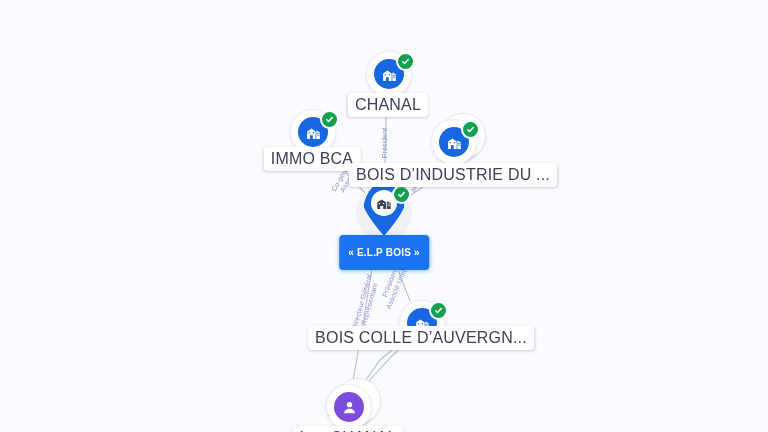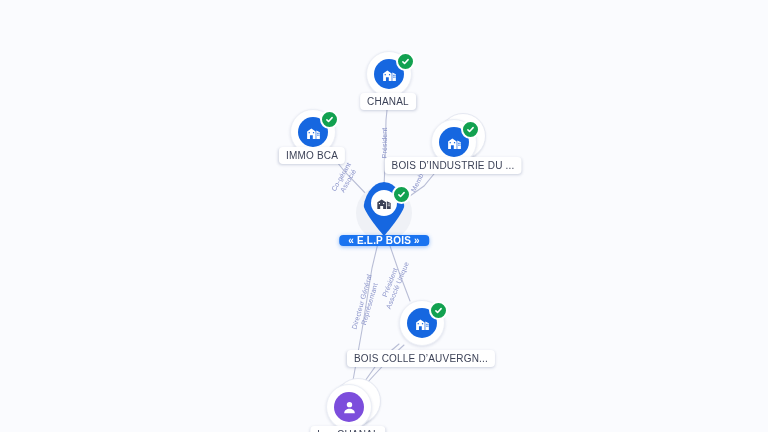--- a/index.html
+++ b/index.html
@@ -144,32 +144,32 @@
   .badge-check svg { display:block; }
 
   
   .node-label {
     position: absolute;
     left: 50%;
     transform: translateX(-50%);
     white-space: nowrap;
     background: #ffffff;
     color: #3c4257;
-    font-size: 10px;
+    font-size: 16px;
     letter-spacing: .2px;
     padding: 3px 7px;
     border-radius: 4px;
     box-shadow: 0 1px 3px rgba(40,60,110,.22);
   }
   .node-label.primary {
     background: #1a73f0;
     color: #ffffff;
     font-weight: 700;
     font-size: 10px;
-    padding: 0 9px;
+    padding: 12px 9px;
     border-radius: 4px;
     box-shadow: 0 1px 4px rgba(26,115,240,.45);
   }
 
   
   .edge-label {
     position: absolute;
     font-size: 7px;
     color: #8a93c9;
     white-space: nowrap;
@@ -309,21 +309,21 @@
                 <rect x="11.2" y="11.4" width="1.7" height="1.7" fill="#1667e0"></rect>
               </svg>
             </div>
           </div>
           <div class="badge-check" style="left: calc(50% + 8px); top: calc(50% - 21px);">
             <svg width="9" height="9" viewBox="0 0 24 24" fill="none" stroke="#ffffff" stroke-width="4" stroke-linecap="round" stroke-linejoin="round">
               <path d="M5 13l4.5 4.5L19 7"></path>
             </svg>
           </div>
         </div>
-        <div class="node-label" style="top: 16px;">BOIS D’INDUSTRIE DU ...</div>
+        <div class="node-label" style="top: 22px;">BOIS D’INDUSTRIE DU ...</div>
       </div>
       <div class="node" style="left: 421px; top: 322px;">
         <div class="node-visual" style="width: 60px; height: 60px; left: 0px; top: 0px;">
           <div class="disc">
             <div class="icon-circle">
               <svg width="17" height="17" viewBox="0 0 24 24" fill="#ffffff">
                 <path d="M3 21V10.5l6-4 6 4V21h-4v-5H7v5H3z"></path>
                 <path d="M16 21V9.2l5 2.3V21h-5z"></path>
                 <rect x="17.3" y="12.4" width="1.5" height="1.5" fill="#1667e0"></rect>
                 <rect x="19.2" y="12.4" width="1.2" height="1.5" fill="#1667e0"></rect>
@@ -333,21 +333,21 @@
                 <rect x="11.2" y="11.4" width="1.7" height="1.7" fill="#1667e0"></rect>
               </svg>
             </div>
           </div>
           <div class="badge-check" style="left: calc(50% + 8px); top: calc(50% - 21px);">
             <svg width="9" height="9" viewBox="0 0 24 24" fill="none" stroke="#ffffff" stroke-width="4" stroke-linecap="round" stroke-linejoin="round">
               <path d="M5 13l4.5 4.5L19 7"></path>
             </svg>
           </div>
         </div>
-        <div class="node-label" style="top: 28px;">BOIS COLLE D’AUVERGN...</div>
+        <div class="node-label" style="top: 4px;">BOIS COLLE D’AUVERGN...</div>
       </div>
       <div class="node" style="left: 348px; top: 406px;">
         <div class="node-visual" style="width: 60px; height: 60px; left: 0px; top: 0px;">
           <div class="stack"></div>
           <div class="disc">
             <div class="icon-circle person">
               <svg width="17" height="17" viewBox="0 0 24 24" fill="#ffffff">
                 <circle cx="12" cy="8" r="3.8"></circle>
                 <path d="M4.5 20c0-4.1 3.4-6.3 7.5-6.3s7.5 2.2 7.5 6.3H4.5z"></path>
               </svg>

